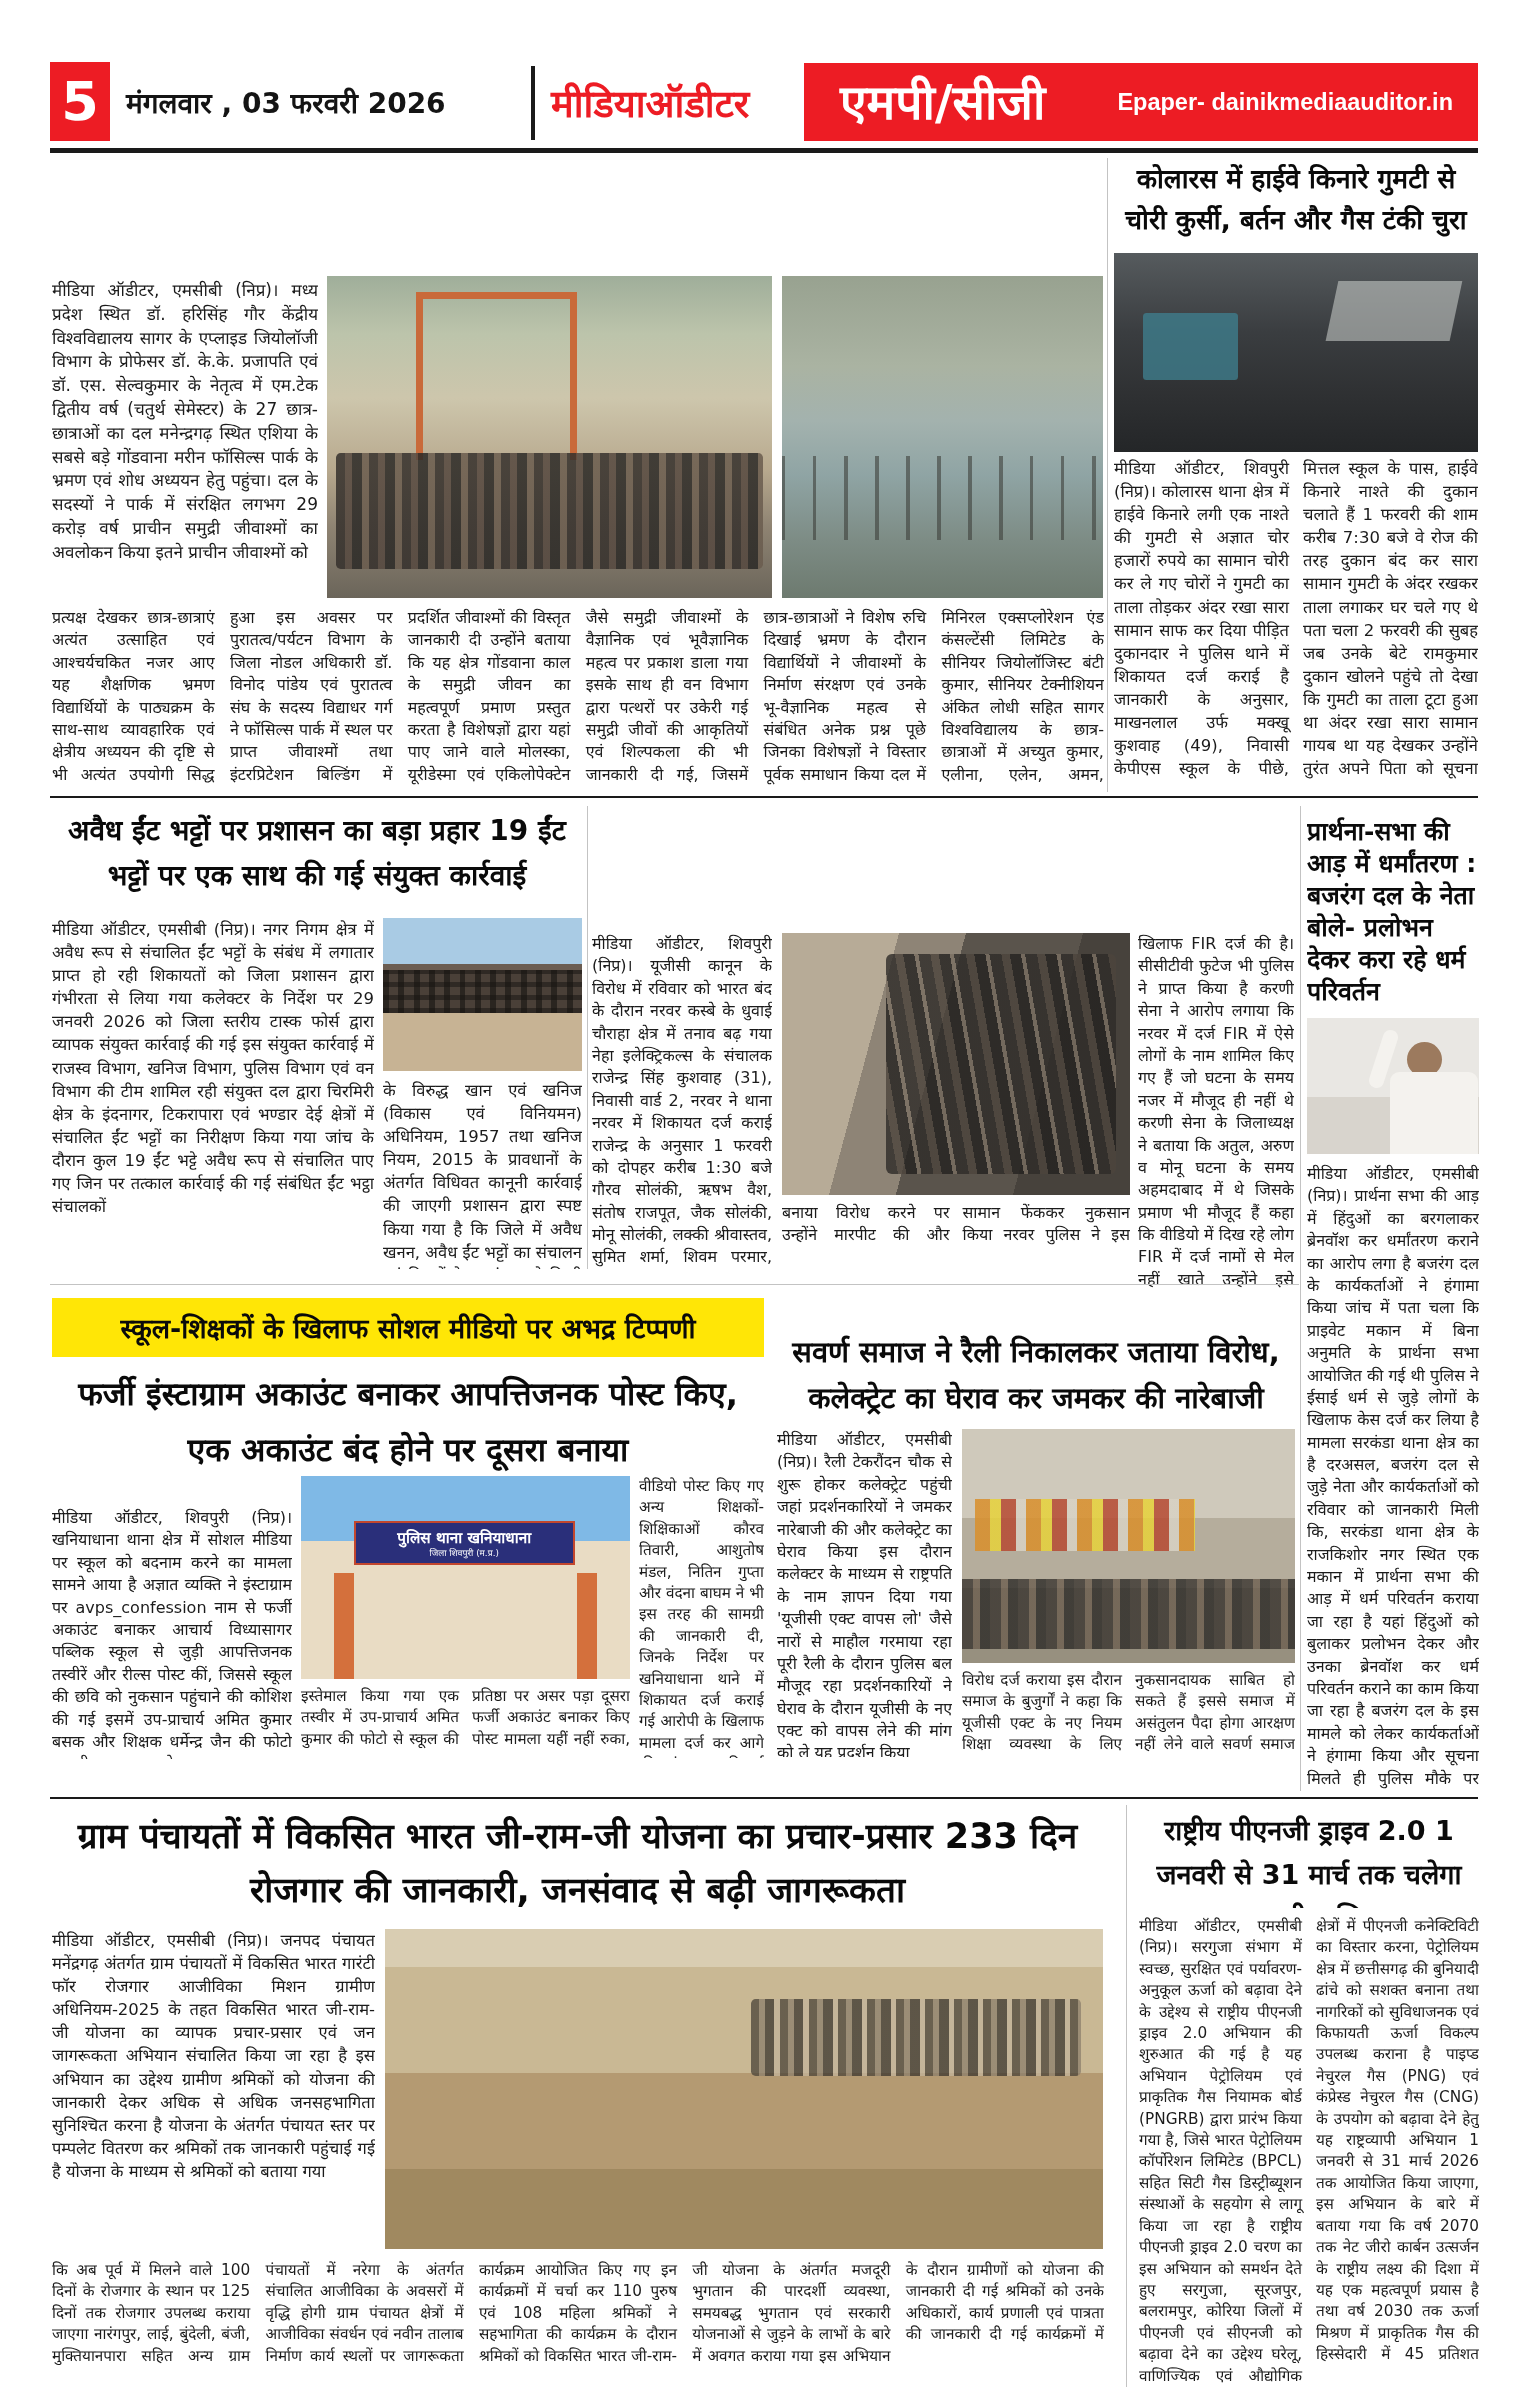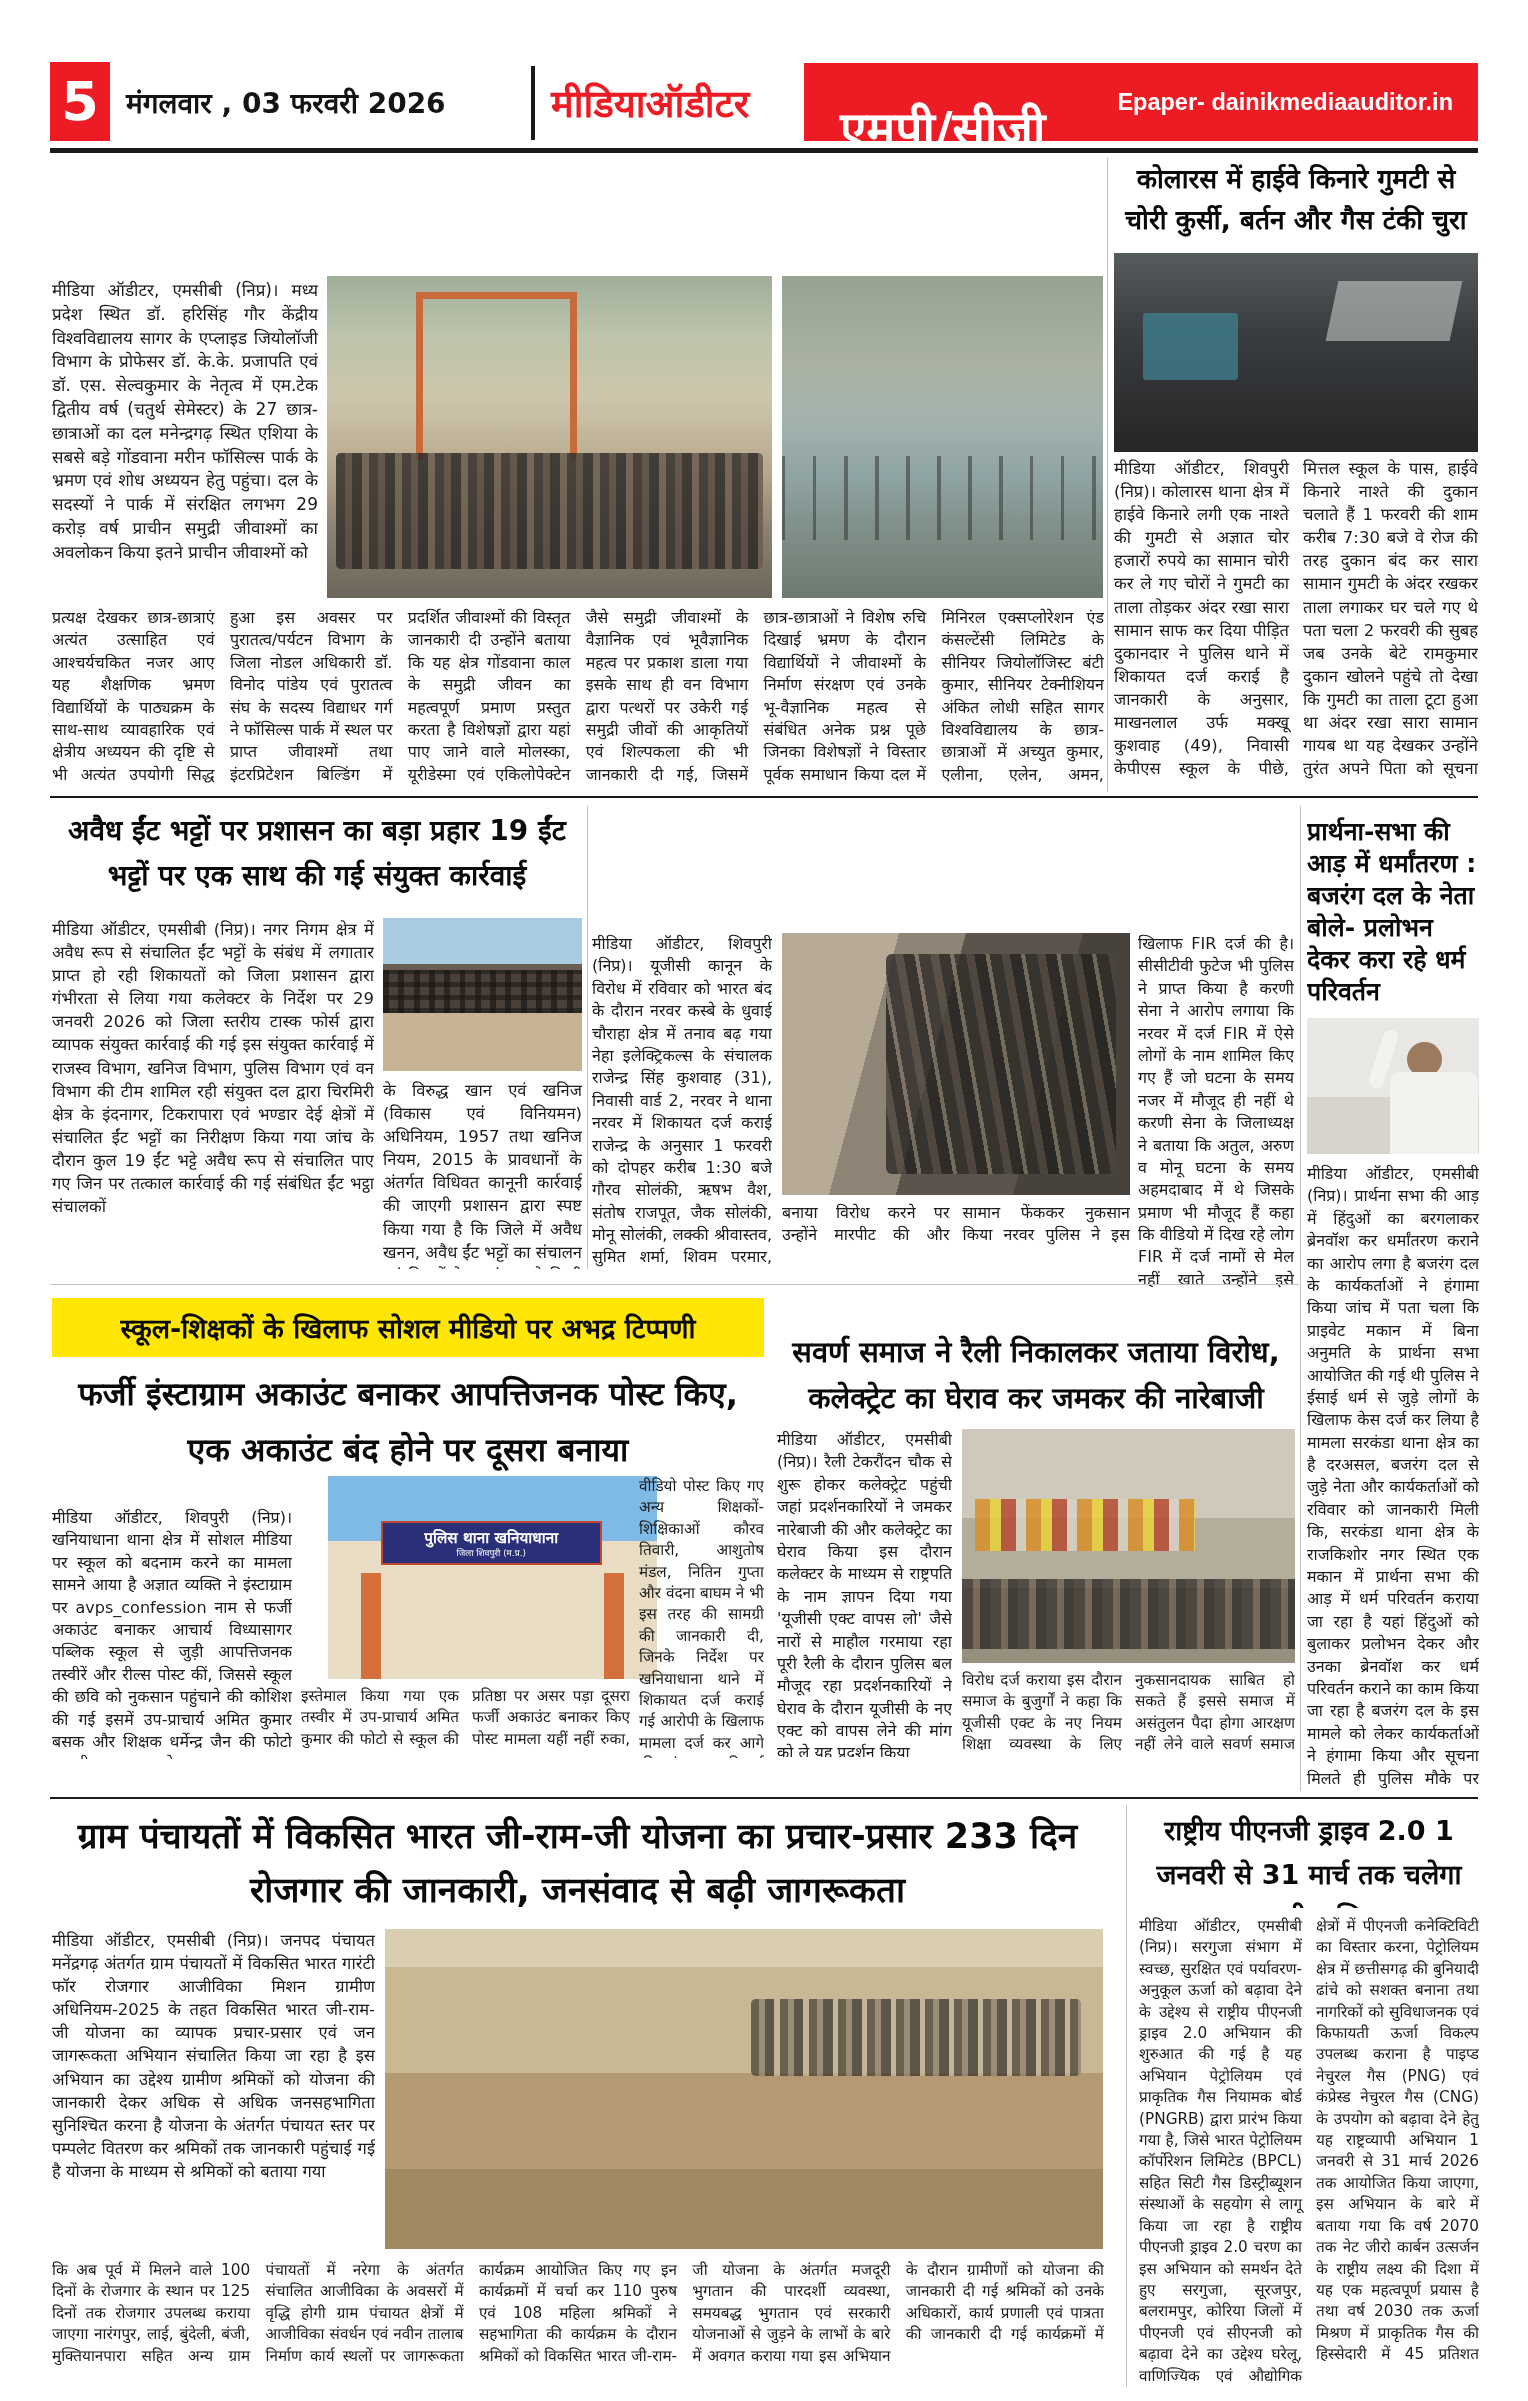--- a/index.html
+++ b/index.html
@@ -10,21 +10,21 @@
   .body-txt{font-size:16.5px;line-height:1.40;color:#1b1b1b;overflow:hidden;}
   .headline{font-weight:bold;color:#0a0a0a;text-align:center;overflow:hidden;}
   .rule{background:#1a1a1a;}
   .rule-soft{background:#c3c3c3;}
   
   .pagenum{background:#ED1C24;color:#fff;font-size:54px;font-weight:bold;
            display:flex;align-items:center;justify-content:center;}
   .date-txt{font-size:28px;font-weight:bold;display:flex;align-items:center;}
   .masthead{color:#ED1C24;font-size:38px;font-weight:bold;display:flex;align-items:center;}
   .band{background:#ED1C24;color:#fff;}
-  .band-section{position:absolute;left:36px;top:4.7px;font-size:48px;font-weight:bold;margin-top:27px;}
+  .band-section{position:absolute;left:36px;top:4.7px;font-size:48px;font-weight:bold;}
   .band-epaper{position:absolute;right:25px;top:26px;font-size:23.5px;font-weight:bold;
                font-family:Liberation Sans, sans-serif;}
   
   .kicker{background:#FFE606;color:#0a0a0a;font-size:27px;font-weight:bold;
           display:flex;align-items:center;justify-content:center;overflow:hidden;}
   
   .photo{position:absolute;overflow:hidden;}
   .ph-group{background:linear-gradient(180deg,#9fae9a 0,#bcc4ab 18%,#cdc6ac 38%,#b8a98e 60%,#8e8372 78%,#6b655a 100%);}
   .gate{position:absolute;left:20%;top:5%;width:33%;height:50%;border:7.6px solid #c96a3a;border-bottom:none;}
   .crowd-strip{position:absolute;left:2%;right:2%;bottom:9%;height:36%;opacity:.85;border-radius:4.7px;
@@ -120,21 +120,21 @@
     <div class="pastor-head"></div>
     <div class="pastor-body"></div>
   </div>
   <div class="abs body-txt j" style="left:1307px;top:1163px;width:172px;height:628px;font-size:16px;">मीडिया ऑडीटर, एमसीबी (निप्र)। प्रार्थना सभा की आड़ में हिंदुओं का बरगलाकर ब्रेनवॉश कर धर्मांतरण कराने का आरोप लगा है बजरंग दल के कार्यकर्ताओं ने हंगामा किया जांच में पता चला कि प्राइवेट मकान में बिना अनुमति के प्रार्थना सभा आयोजित की गई थी पुलिस ने ईसाई धर्म से जुड़े लोगों के खिलाफ केस दर्ज कर लिया है मामला सरकंडा थाना क्षेत्र का है दरअसल, बजरंग दल से जुड़े नेता और कार्यकर्ताओं को रविवार को जानकारी मिली कि, सरकंडा थाना क्षेत्र के राजकिशोर नगर स्थित एक मकान में प्रार्थना सभा की आड़ में धर्म परिवर्तन कराया जा रहा है यहां हिंदुओं को बुलाकर प्रलोभन देकर और उनका ब्रेनवॉश कर धर्म परिवर्तन कराने का काम किया जा रहा है बजरंग दल के इस मामले को लेकर कार्यकर्ताओं ने हंगामा किया और सूचना मिलते ही पुलिस मौके पर पहुंची कार्यकर्ताओं ने कड़ी कार्रवाई की मांग की है रविवार को जिस मकान में प्रार्थना सभा चल रही थी वहां बड़ी संख्या में लोग मौजूद थे पुलिस ने मौके से धार्मिक पुस्तकें जब्त कर आयोजकों से पूछताछ शुरू की है स्थानीय लोगों का कहना है कि यहां हर रविवार को इसी तरह की सभा आयोजित की गई है।</div>
 
   <div class="abs rule-soft" style="left:50px;top:1284px;width:1249px;height:1.2px;"></div>
 
   <div class="abs kicker" style="left:52px;top:1298px;width:712px;height:59px;">स्कूल-शिक्षकों के खिलाफ सोशल मीडियो पर अभद्र टिप्पणी</div>
   <div class="abs headline" style="left:52px;top:1366px;width:712px;height:127px;font-size:32px;line-height:1.75;">फर्जी इंस्टाग्राम अकाउंट बनाकर आपत्तिजनक पोस्ट किए, एक अकाउंट बंद होने पर दूसरा बनाया</div>
   <div class="abs body-txt j" style="left:52px;top:1507px;width:240px;height:252px;font-size:16px;">मीडिया ऑडीटर, शिवपुरी (निप्र)। खनियाधाना थाना क्षेत्र में सोशल मीडिया पर स्कूल को बदनाम करने का मामला सामने आया है अज्ञात व्यक्ति ने इंस्टाग्राम पर avps_confession नाम से फर्जी अकाउंट बनाकर आचार्य विध्यासागर पब्लिक स्कूल से जुड़ी आपत्तिजनक तस्वीरें और रील्स पोस्ट कीं, जिससे स्कूल की छवि को नुकसान पहुंचाने की कोशिश की गई इसमें उप-प्राचार्य अमित कुमार बसक और शिक्षक धर्मेन्द्र जैन की फोटो का भी अभद्र भाषा के साथ</div>
-  <div class="photo ph-police" style="left:301px;top:1476px;width:329px;height:203px;margin-left:27px;">
+  <div class="photo ph-police" style="left:301px;top:1476px;width:329px;height:203px;">
     <div class="pillar" style="left:10%;"></div>
     <div class="pillar" style="right:10%;"></div>
     <div class="police-banner">
       <div class="l1">पुलिस थाना खनियाधाना</div>
       <div class="l2">जिला शिवपुरी (म.प्र.)</div>
     </div>
   </div>
   <div class="abs body-txt j" style="left:639px;top:1476px;width:125px;height:282px;font-size:15.3px;">वीडियो पोस्ट किए गए अन्य शिक्षकों-शिक्षिकाओं कौरव तिवारी, आशुतोष मंडल, नितिन गुप्ता और वंदना बाघम ने भी इस तरह की सामग्री की जानकारी दी, जिनके निर्देश पर खनियाधाना थाने में शिकायत दर्ज कराई गई आरोपी के खिलाफ मामला दर्ज कर आगे की जांच शुरू की गई है</div>
   <div class="abs body-txt j" style="left:301px;top:1686px;width:329px;height:73px;column-count:2;column-gap:13px;font-size:15.3px;">इस्तेमाल किया गया एक तस्वीर में उप-प्राचार्य अमित कुमार की फोटो से स्कूल की प्रतिष्ठा पर असर पड़ा दूसरा फर्जी अकाउंट बनाकर किए पोस्ट मामला यहीं नहीं रुका, पहला अकाउंट बंद होने पर avps_factchback नाम से फर्जी अकाउंट बनाया गया जिससे फिर से आपत्तिजनक तस्वीरें और रील्स पोस्ट हुईं पुलिस जांच कर रही है कि ये अकाउंट किसने बनाए और इसके पीछे क्या मंशा थी।</div>
 

